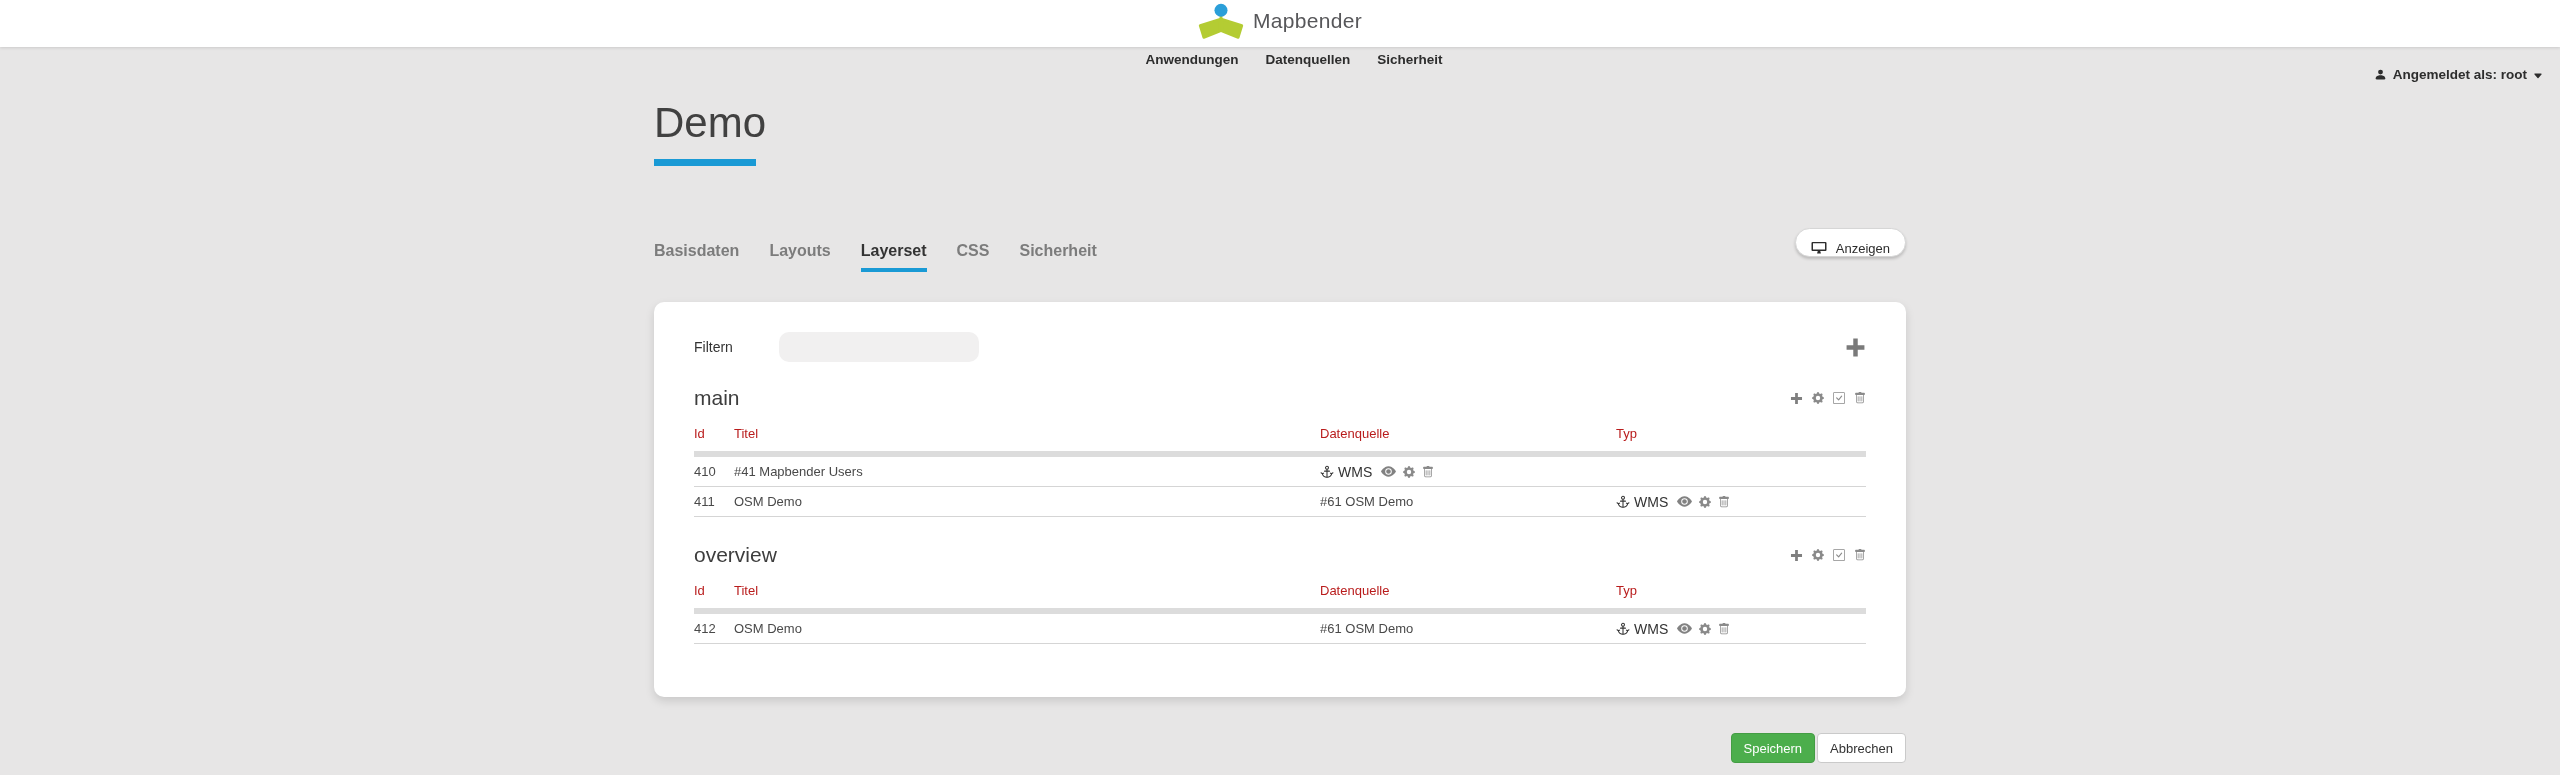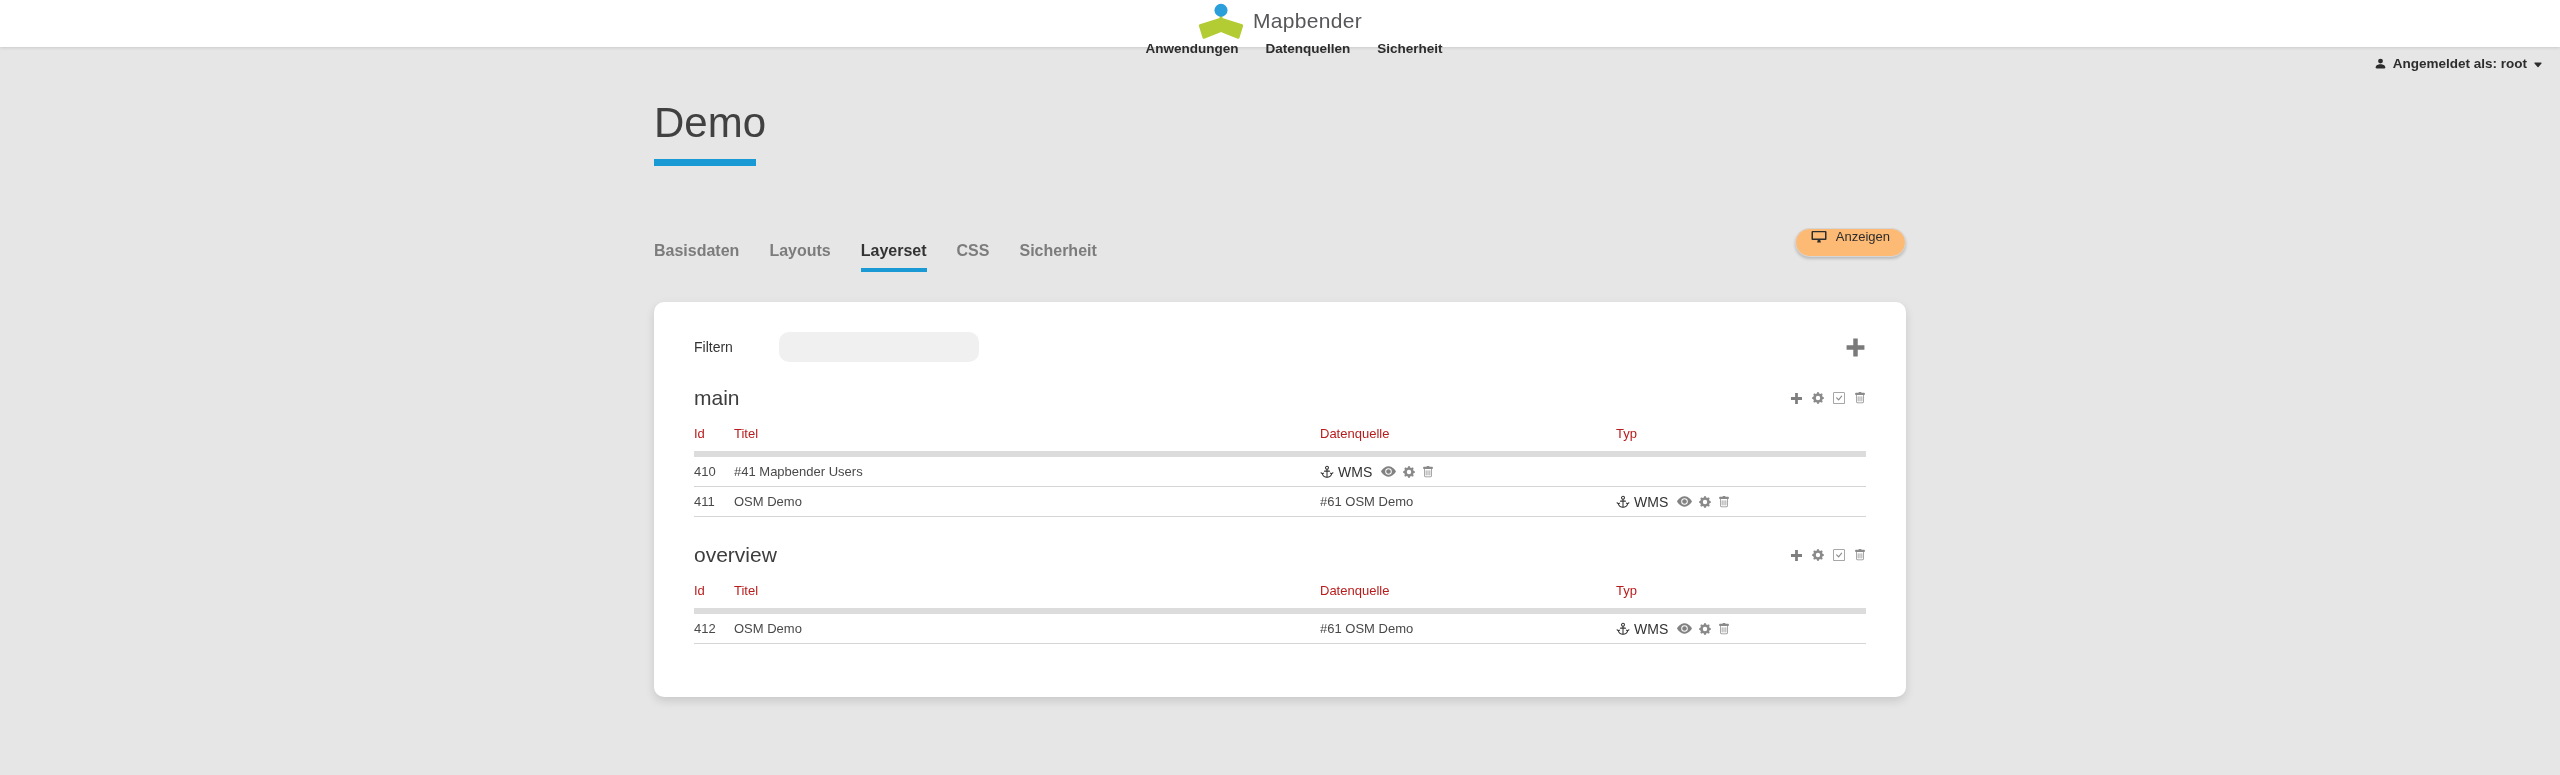--- a/index.html
+++ b/index.html
@@ -11,21 +11,21 @@
     color:#3c3c3c;
   }
   
   .navbar {
     height:47px; background:#fff; display:flex; align-items:center;
     padding:0 17px; box-shadow:0 1px 3px rgba(0,0,0,.12); position:relative; z-index:5;flex-direction:column;
   }
   .brand { display:flex; align-items:center; gap:9px; cursor:pointer; }
   .brand svg { width:46px; height:38px; margin-top:3px; }
   .brand-name { font-size:21px; color:#57575a; letter-spacing:.3px; }
-  .nav-menu { display:flex; gap:27px; margin-left:28px; }
+  .nav-menu { display:flex; gap:27px; margin-left:28px;margin-top:11px; }
   .nav-menu a {
     font-size:13.5px; font-weight:bold; color:#2d2d2d; text-decoration:none; cursor:pointer;
   }
   .user-menu {
     margin-left:auto; display:flex; align-items:center; gap:6px;
     font-size:13.5px; font-weight:bold; color:#2d2d2d; cursor:pointer;
   }
   .user-menu svg.person { width:13px; height:13px; fill:#2d2d2d; }
   .user-menu svg.caret { width:10px; height:10px; fill:#2d2d2d; margin-top:2px; }
 
@@ -35,22 +35,22 @@
   .title-underline { width:102px; height:7px; background:#1a9ad5; margin-top:12px; }
 
   .tabs-row { margin-top:76px; display:flex; justify-content:space-between; align-items:flex-start; }
   .tabs { display:flex; gap:30px; }
   .tab {
     font-size:16px; font-weight:bold; color:#7c7c7c; text-decoration:none;
     padding-bottom:8px; border-bottom:4px solid transparent; cursor:pointer;
   }
   .tab.active { color:#333; border-bottom-color:#1a9ad5; }
   .view-btn {
-    margin-top:-14px; height:29px; display:flex; align-items:flex-start; gap:9px;
-    background:#fdba74; border:1px solid #d6d6d6; border-radius:15px; padding:0 15px;
+    margin-top:-14px; height:29px; display:flex; align-items:flex-end; gap:9px;
+    background:#ffffff; border:1px solid #d6d6d6; border-radius:15px; padding:0 15px;
     box-shadow:0 2px 3px rgba(0,0,0,.18); cursor:pointer;
     font-family:inherit; font-size:13px; color:#2d2d2d;
   }
   .view-btn svg { width:16px; height:16px; fill:#2d2d2d; }
 
   
   .panel {
     margin-top:30px; background:#fff; border-radius:10px;
     box-shadow:0 4px 10px rgba(0,0,0,.13); padding:30px 40px 53px;
   }
@@ -309,13 +309,17 @@
                 </svg></button>
             <button class="icon-btn"><svg viewBox="0 0 16 16">
                   <use href="#i-trash"></use>
                 </svg></button>
           </div>
         </div>
       </div>
     </div>
   </section>
 
+  <div class="footer-actions">
+    <button class="btn btn-save">Speichern</button>
+    <button class="btn btn-cancel">Abbrechen</button>
+  </div>
 </main>
 
 </body></html>

